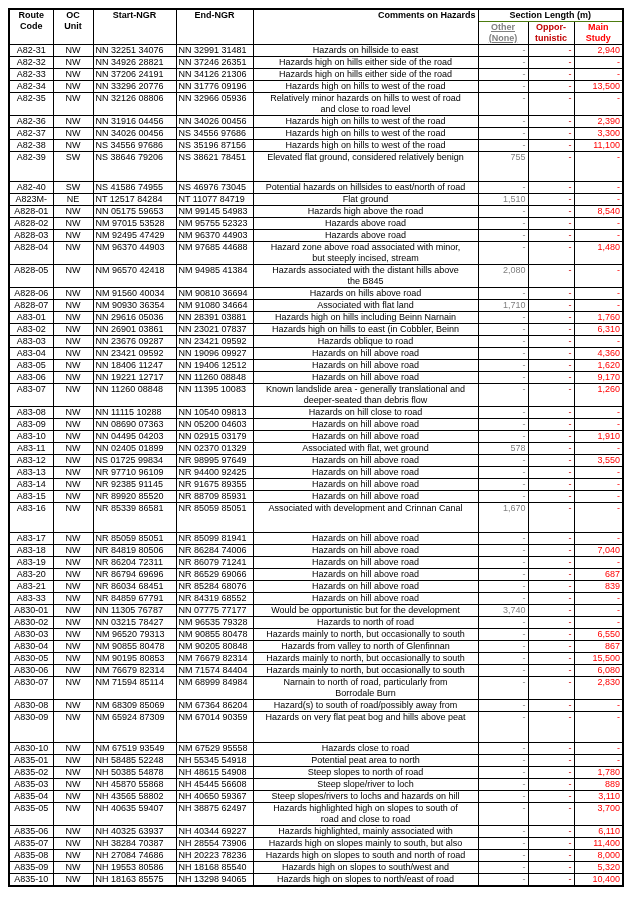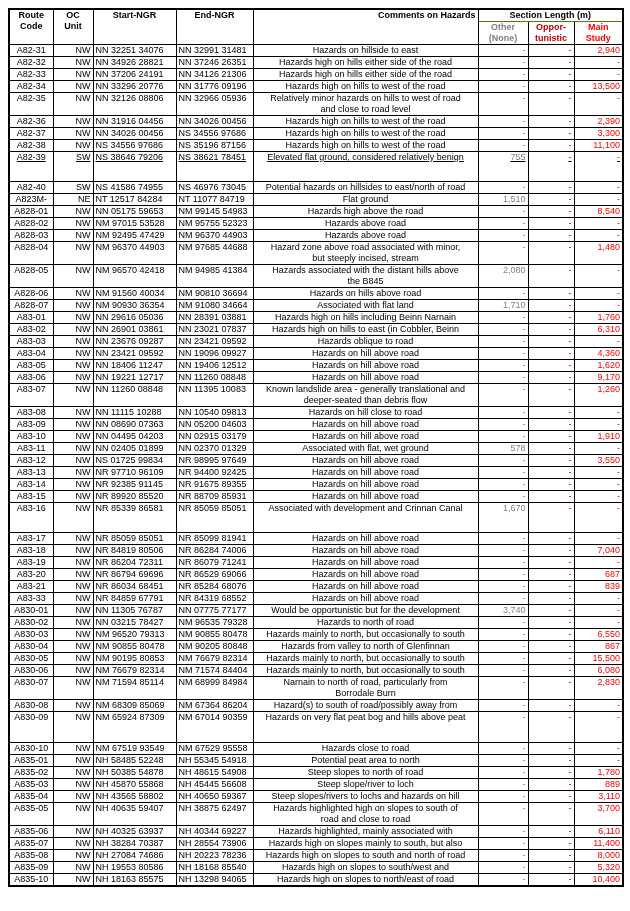--- a/index.html
+++ b/index.html
@@ -30,25 +30,25 @@
     overflow: hidden;
   }
   thead th {
     font-weight: bold;
     text-align: center;
     white-space: pre-line;
     color: #000;
   }
   th.th-comments { text-align: right; }
   th.th-section  { border-bottom: 1px solid #4d7c0f; }
-  th.th-other    { color: #808080; }
+  th.th-other    { color: #808080; text-decoration: underline; }
   th.th-oppor    { color: #C00000; }
   th.th-main     { color: #FF0000; }
   td.c-code    { text-align: center; white-space: nowrap; }
-  td.c-unit    { text-align: right; white-space: nowrap; }
+  td.c-unit    { text-align: center; white-space: nowrap; }
   td.c-ngr     { text-align: left; white-space: nowrap; }
   td.c-comment { text-align: center; white-space: pre; }
   td.c-num     { text-align: right; white-space: nowrap; }
   td.c-other   { color: #808080; }
   td.c-oppor   { color: #C00000; }
   td.c-main    { color: #FF0000; }
 </style>
 </head>
 <body>
 
@@ -159,21 +159,21 @@
         <tr>
           <td class="c-code">A82-38</td>
           <td class="c-unit">NW</td>
           <td class="c-ngr">NS 34556 97686</td>
           <td class="c-ngr">NS 35196 87156</td>
           <td class="c-comment">Hazards high on hills to west of the road</td>
           <td class="c-num c-other">-</td>
           <td class="c-num c-oppor">-</td>
           <td class="c-num c-main">11,100</td>
         </tr>
-        <tr style="height: 30px; text-decoration: underline;">
+        <tr style="height: 30px;">
           <td class="c-code">A82-39</td>
           <td class="c-unit">SW</td>
           <td class="c-ngr">NS 38646 79206</td>
           <td class="c-ngr">NS 38621 78451</td>
           <td class="c-comment">Elevated flat ground, considered relatively benign</td>
           <td class="c-num c-other">755</td>
           <td class="c-num c-oppor">-</td>
           <td class="c-num c-main">-</td>
         </tr>
         <tr>

